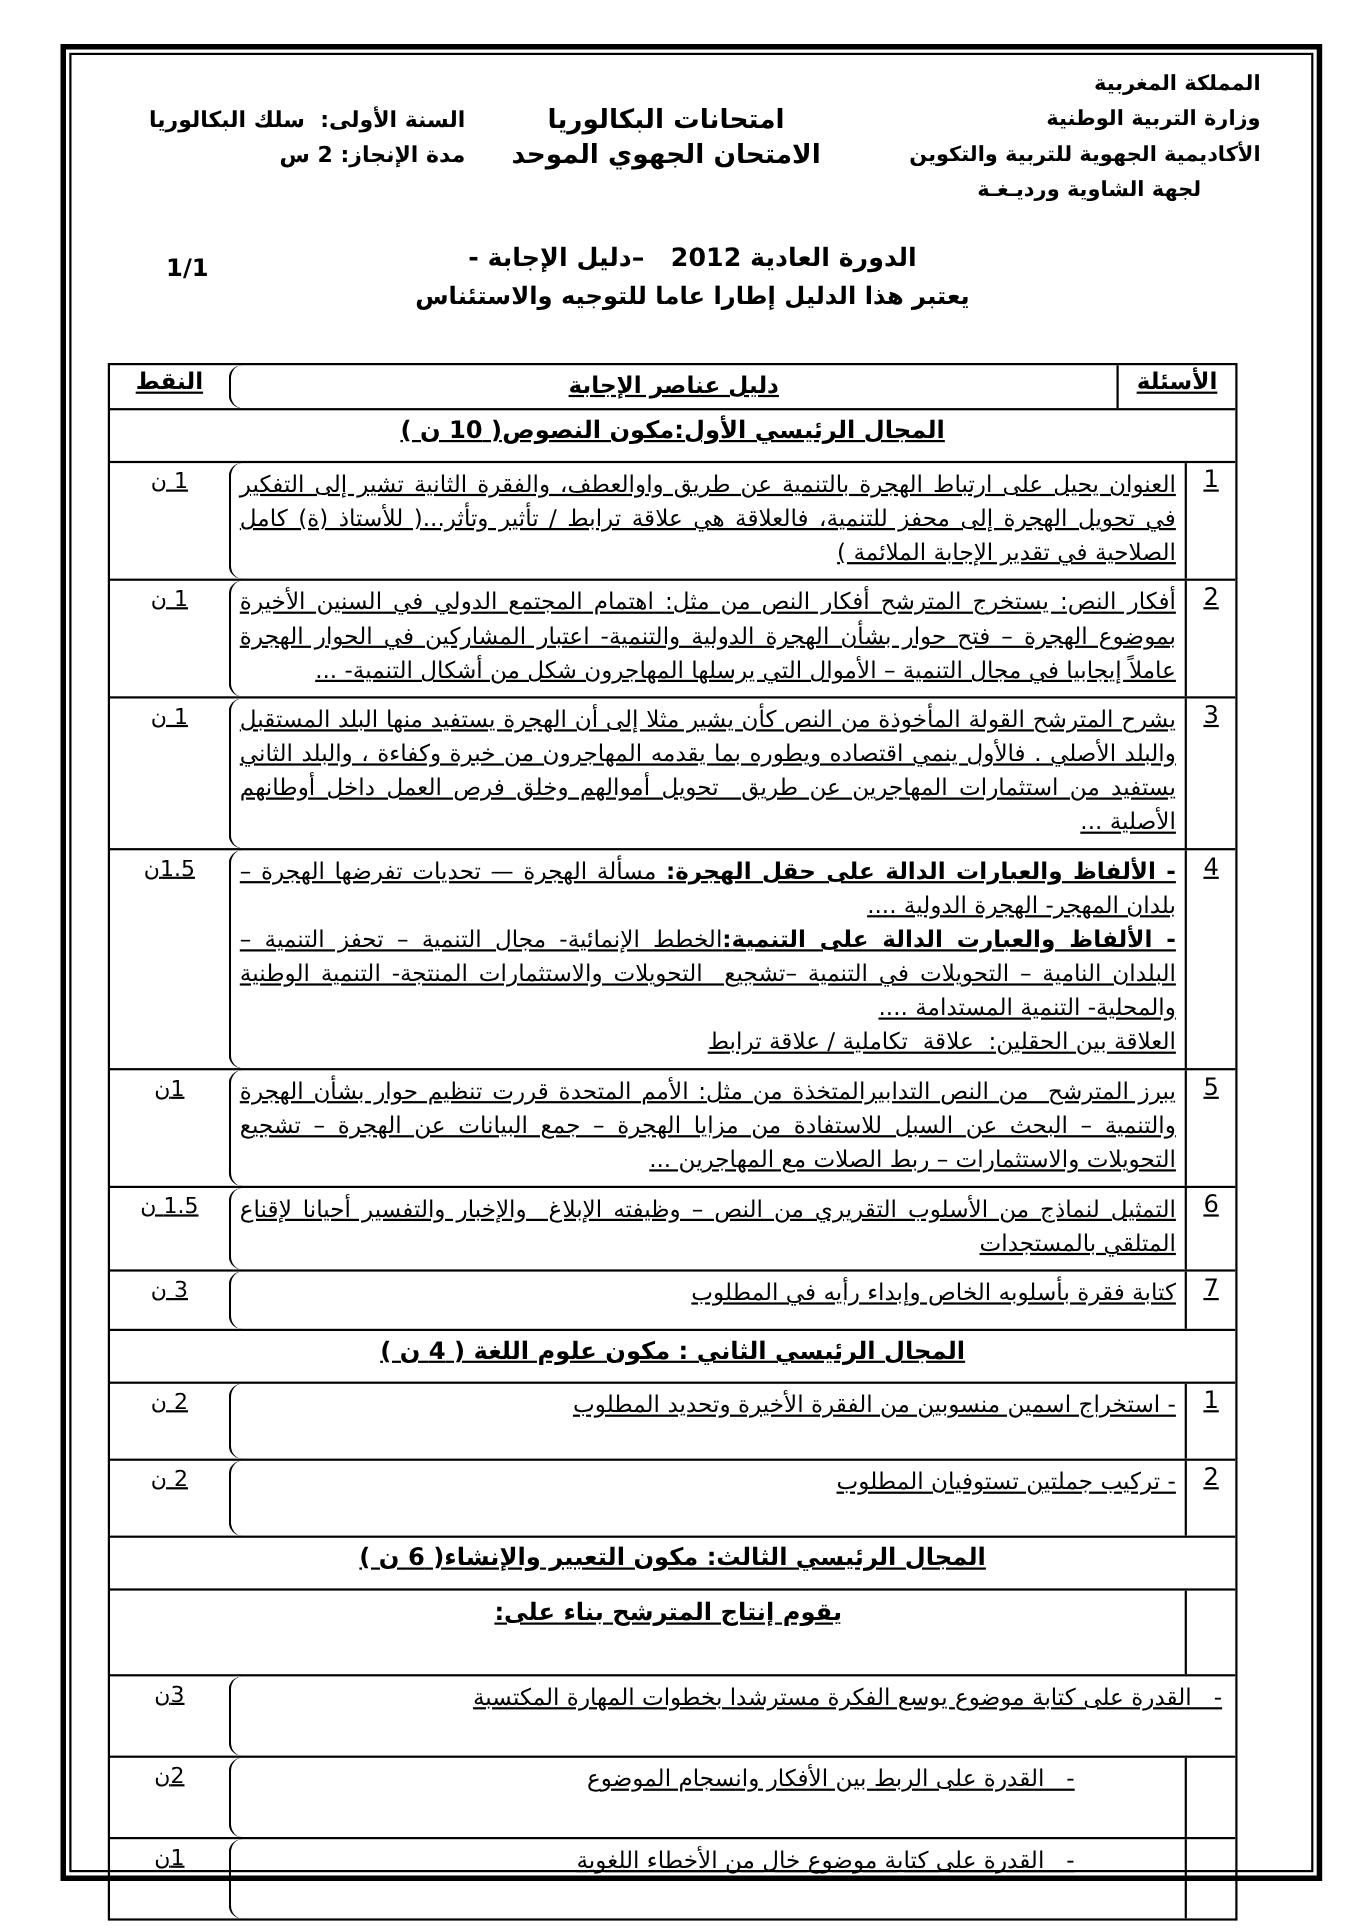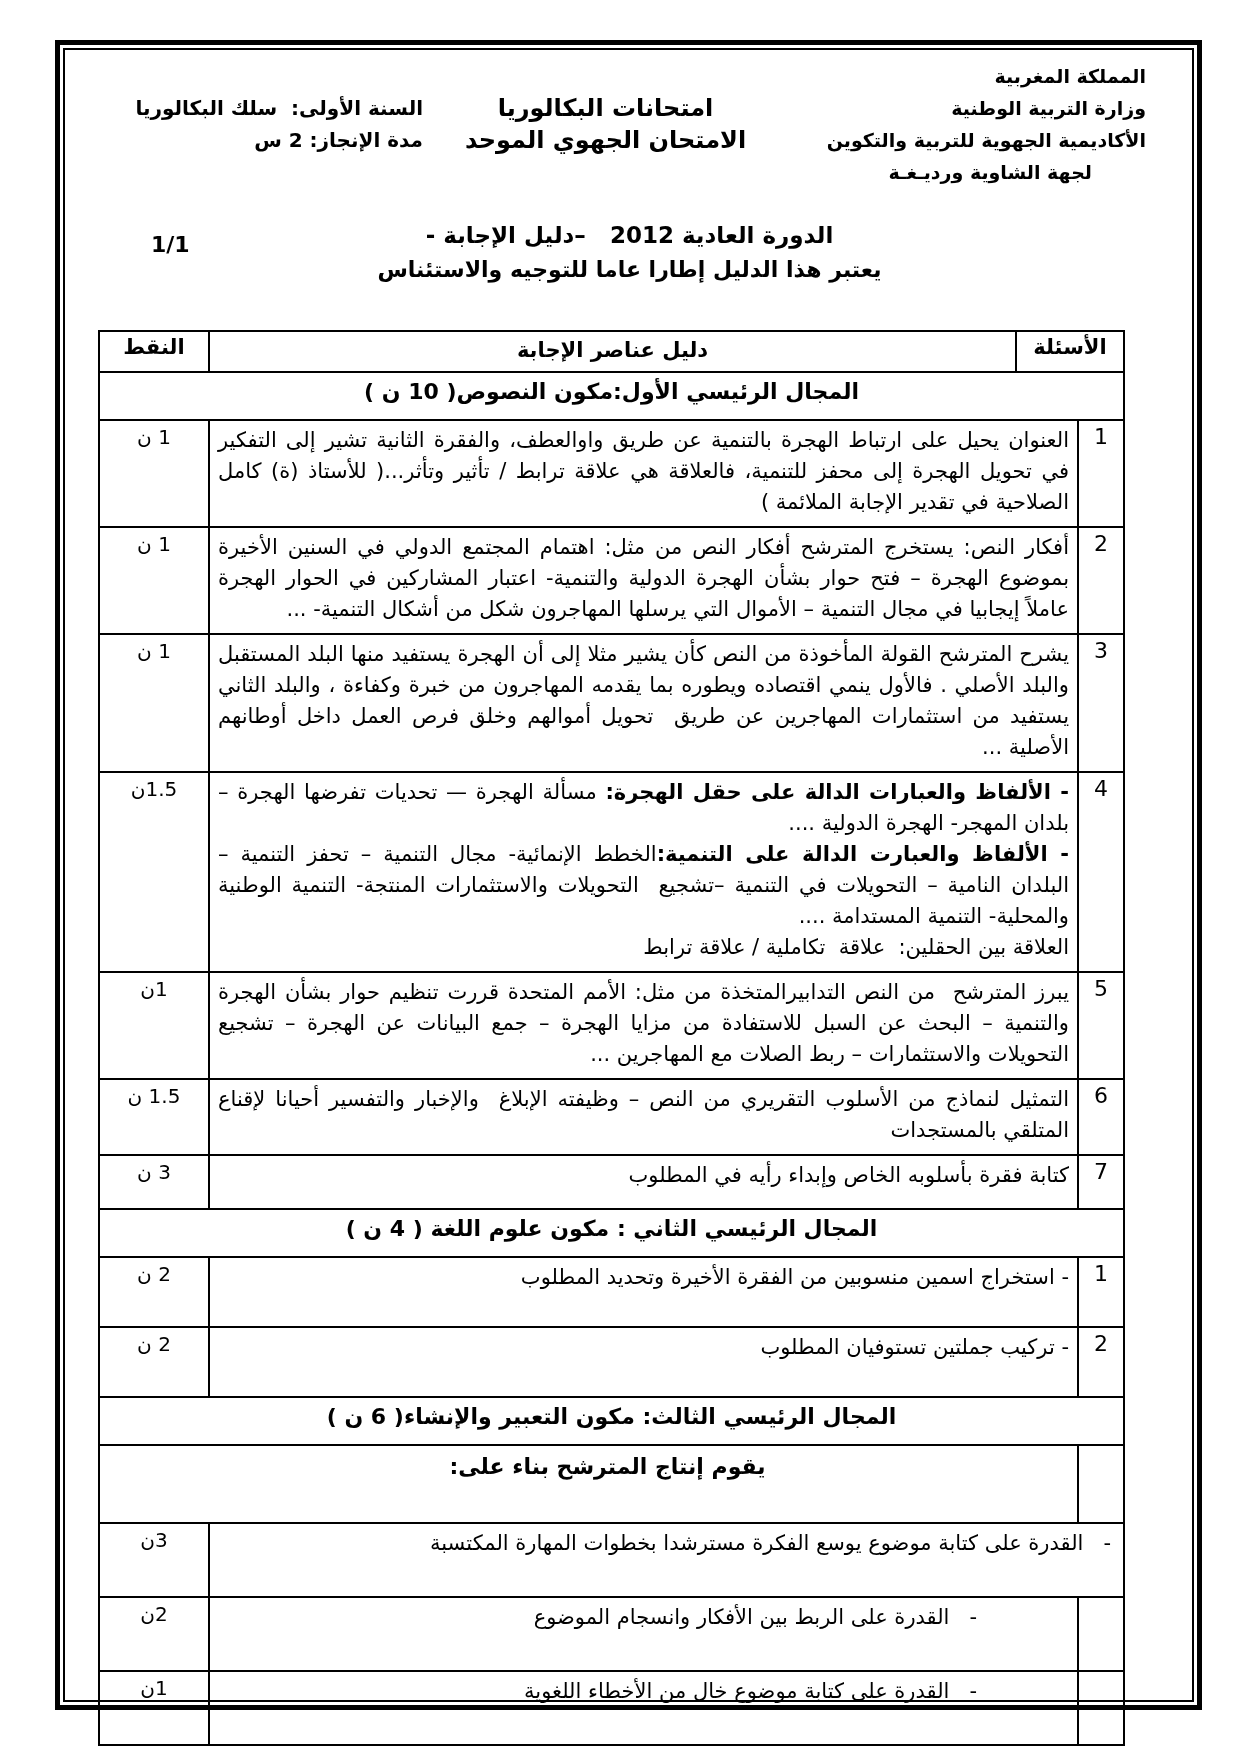--- a/index.html
+++ b/index.html
@@ -26,28 +26,29 @@
   
   .title-block{position:relative;margin-top:30px;text-align:center;font-weight:700;}
   .title-main{font-size:23px;line-height:34px;}
   .title-note{font-size:22px;line-height:36px;}
   .page-num{position:absolute;left:58px;top:14px;font-size:22px;direction:ltr;}
 
   
   .answer-table{
     width:1027px;margin:42px 0 0 5px;border:2px solid #000;box-sizing:border-box;
     direction:ltr;
+    text-decoration:underline;
   }
   .t-row{display:flex;flex-direction:row;align-items:stretch;}
   .answer-table > .t-row + .t-row{border-top:2px solid #000;}
   .t-row > .cell{box-sizing:border-box;}
   .t-row > .cell + .cell{border-left:2px solid #000;}
 
   .cell.score{width:108px;flex:0 0 108px;text-align:center;font-size:20px;padding-top:4px;}
-  .cell.main{flex:1 1 auto;padding:4px 8px 8px;font-size:21px;line-height:31px;}
+  .cell.main{flex:1 1 auto;padding:4px 8px 8px;font-size:21px;line-height:31px;border-radius:12px;}
   .cell.main p{margin:0;text-align:justify;}
   .cell.qnum{width:46px;flex:0 0 46px;text-align:center;font-size:22px;padding-top:3px;}
   .cell.qhead{width:108px;flex:0 0 108px;}
 
   .thead .cell{font-weight:700;font-size:21px;text-align:center;padding:3px 4px 5px;}
   .t-row.section .cell{
     flex:1 1 auto;text-align:center;font-weight:700;font-size:22px;
     padding:6px 0 12px;min-height:46px;
   }
   .cell.merged{flex:1 1 auto;text-align:center;font-weight:700;font-size:22px;padding:8px 0 0;}

